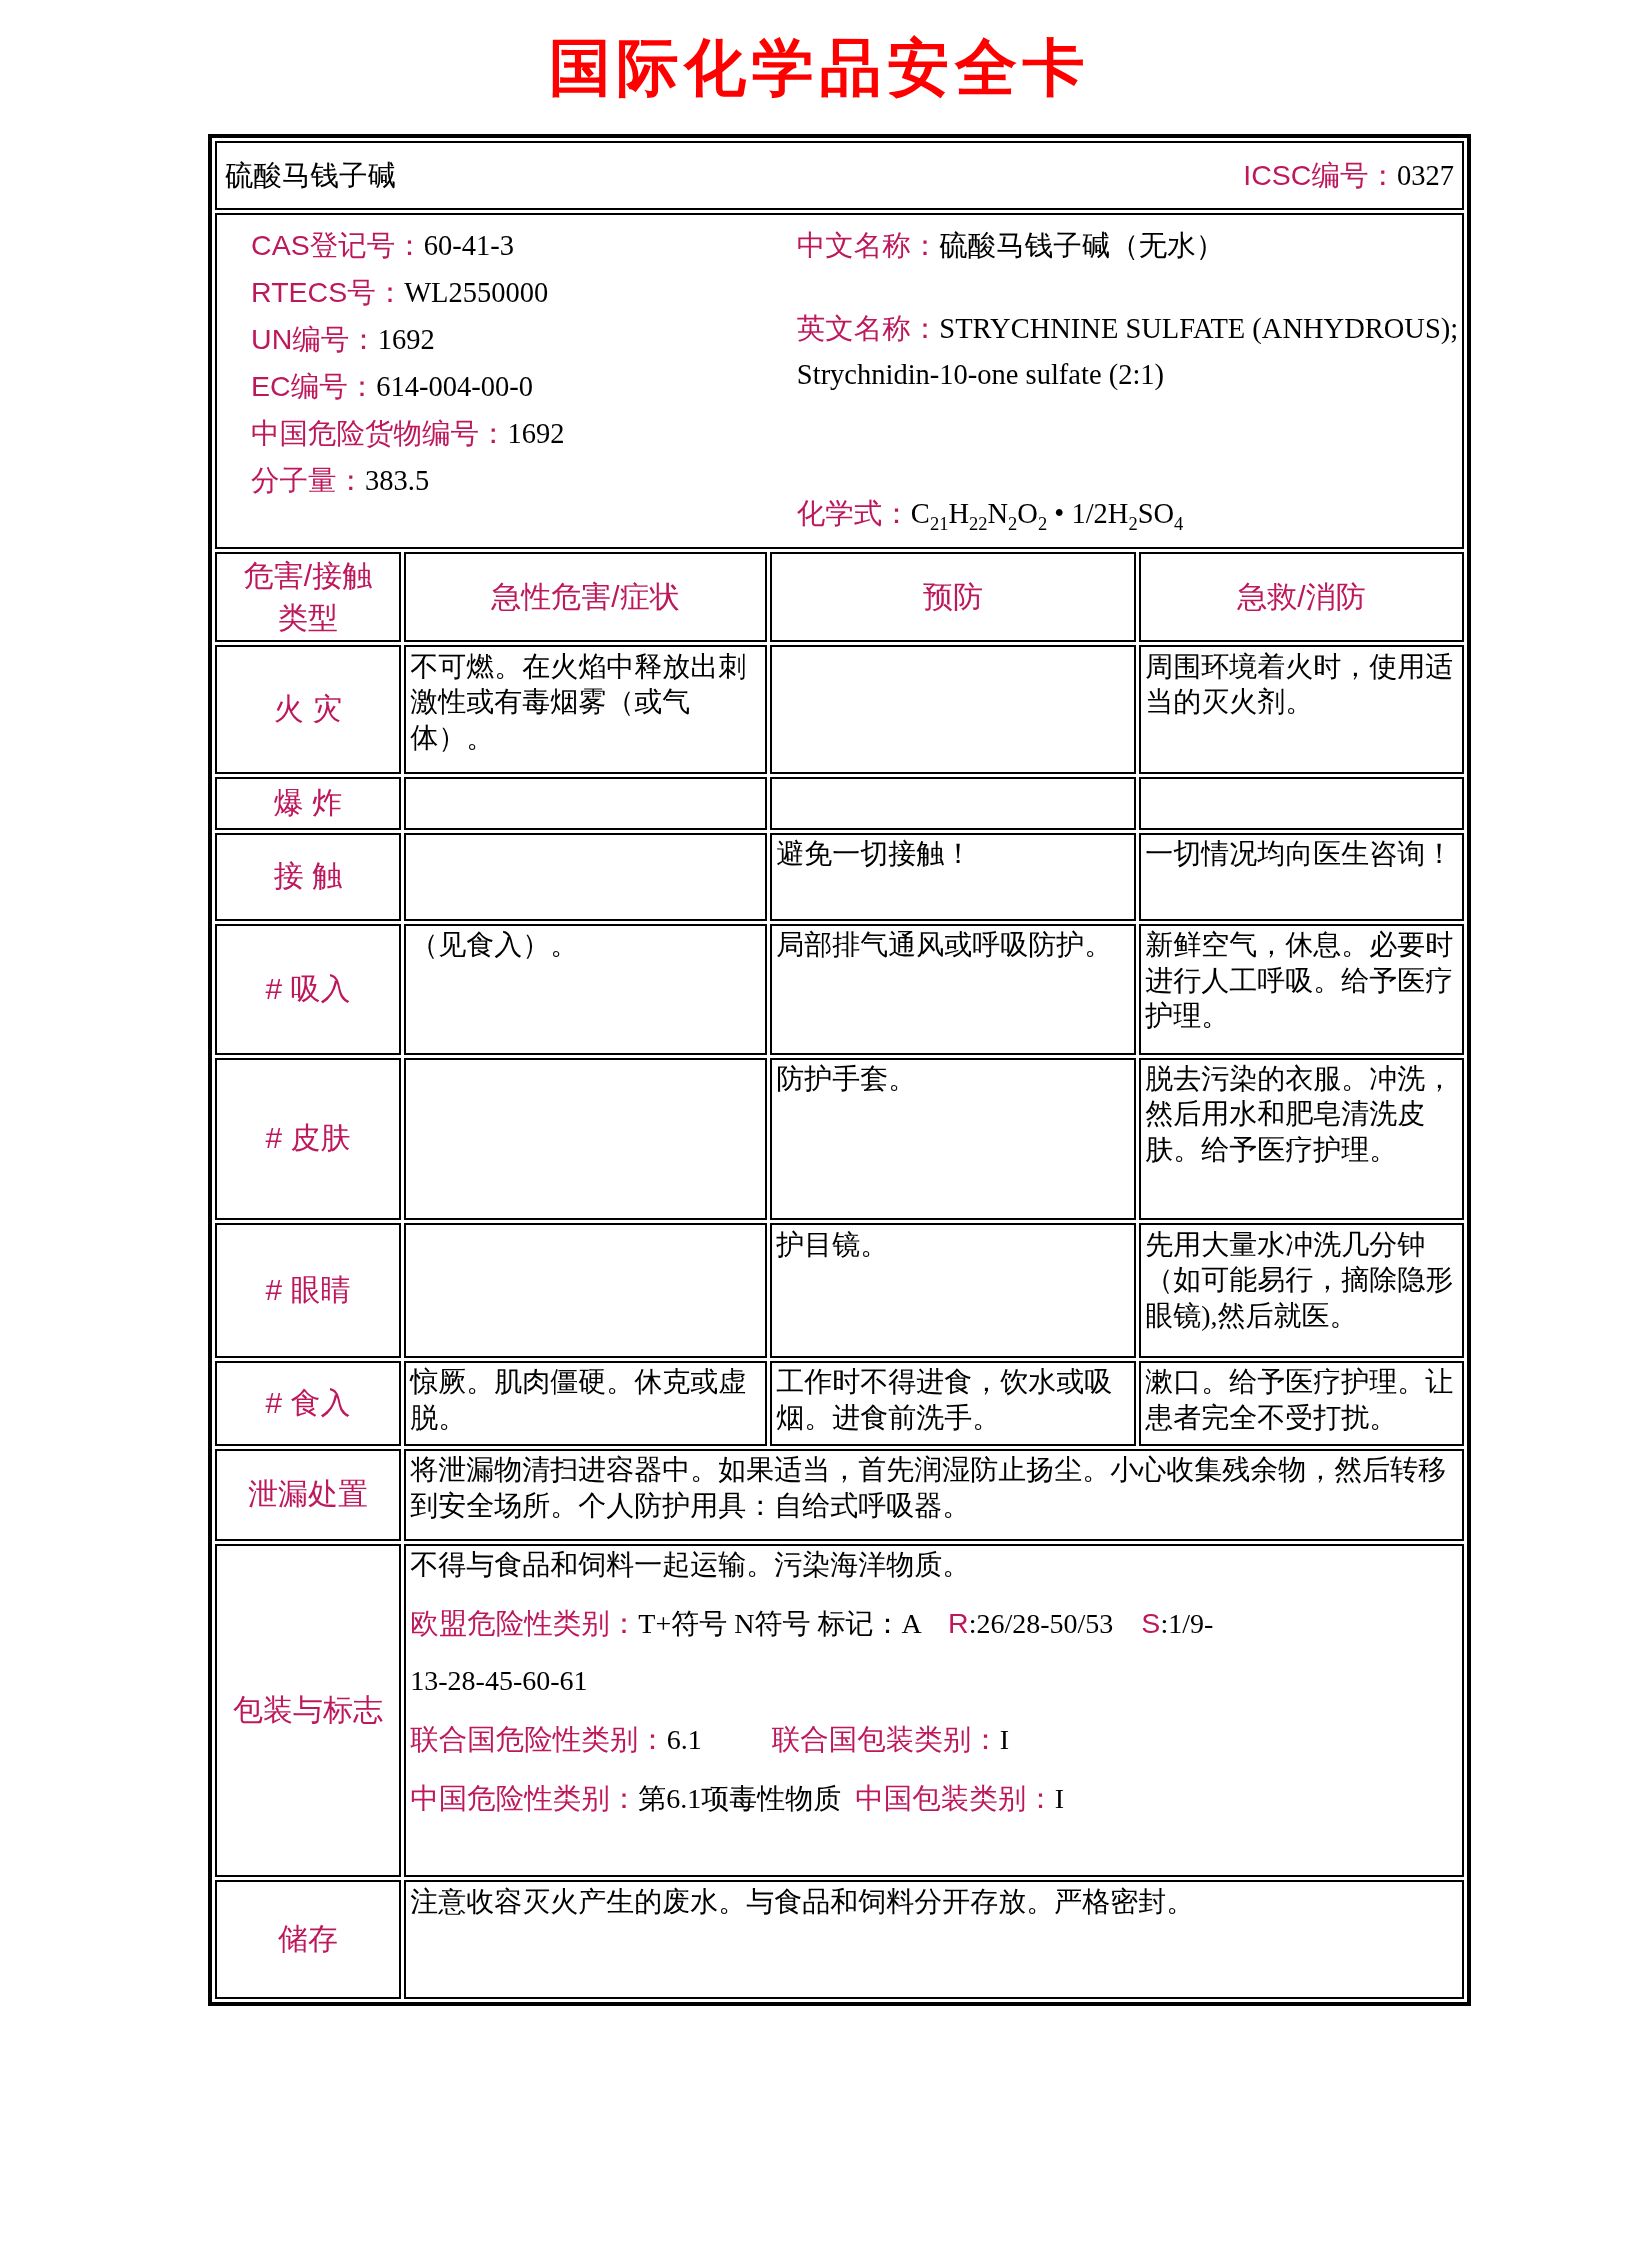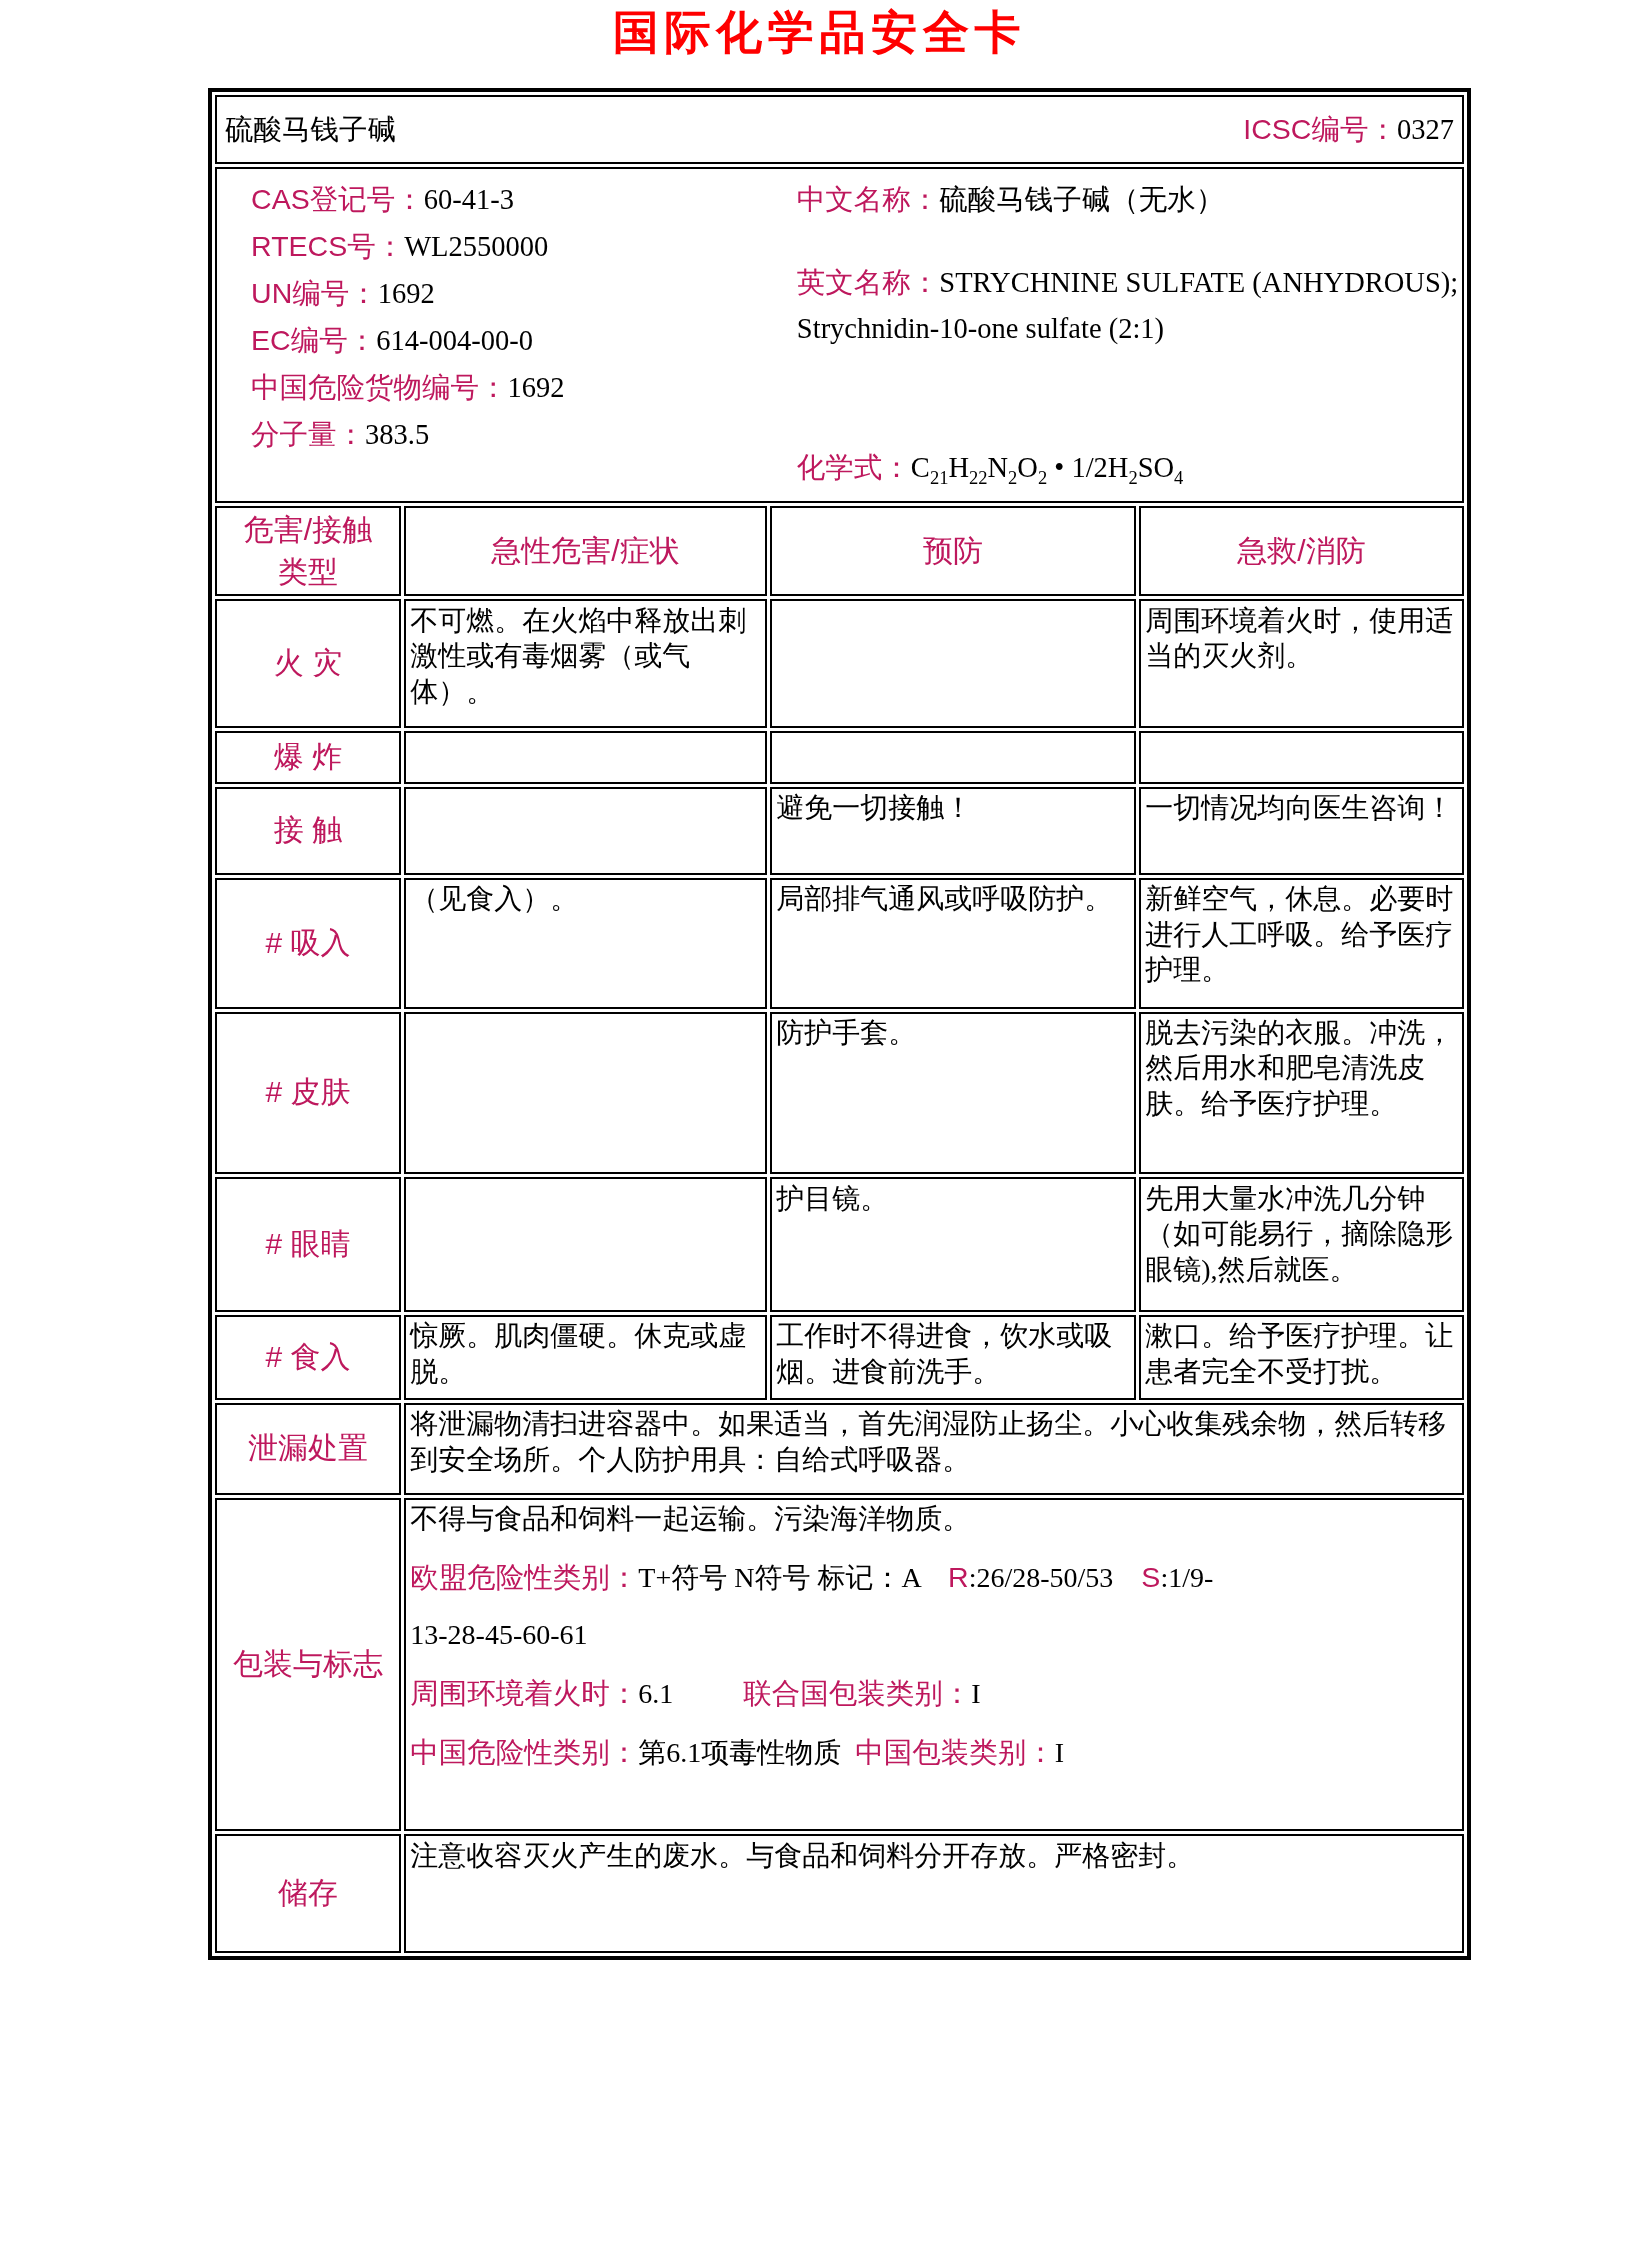--- a/index.html
+++ b/index.html
@@ -1,22 +1,22 @@
 <!DOCTYPE html>
 <html style="font-size:11.4px"><head>
 <meta charset="utf-8">
 <style>
   html,body { margin:0; padding:0; background:#ffffff; }
   .page {
     position:relative; width:1639px; height:2261px; background:#ffffff;
     font-family:"Liberation Serif","DejaVu Serif",serif; color:#000;
   }
   .title {
-    padding-top:2px; text-align:center;
-    font-size:46px; font-weight:bold; letter-spacing:5.7px; color:#ff0000;
+    padding-top:26px; text-align:center;
+    font-size:62px; font-weight:bold; letter-spacing:5.7px; color:#ff0000;
     font-family:"Liberation Serif","DejaVu Serif",serif;
   }
   table.card {
     margin:24px 0 0 208px; width:1263px; table-layout:fixed;
     border-collapse:separate; border-spacing:3.6px;
     border:4.3px solid #000; background:#fff;
   }
   td,th { border:2.1px solid #000; overflow:hidden; }
   
   .lbl, th, .lblcell, .b {
@@ -167,21 +167,21 @@
       <td class="lblcell">泄漏处置</td>
       <td class="content" colspan="3">将泄漏物清扫进容器中。如果适当，首先润湿防止扬尘。小心收集残余物，然后转移到安全场所。个人防护用具：自给式呼吸器。</td>
     </tr>
 
     <tr class="h-pack">
       <td class="lblcell">包装与标志</td>
       <td class="content pack" colspan="3">
         <p class="rich"><span class="k">不得与食品和饲料一起运输。污染海洋物质。</span></p>
         <p class="rich"><span class="b">欧盟危险性类别：</span><span class="k">T+符号 N符号 标记：A    </span><span class="b">R</span><span class="k">:26/28-50/53    </span><span class="b">S</span><span class="k">:1/9-</span></p>
         <p class="rich"><span class="k">13-28-45-60-61</span></p>
-        <p class="rich"><span class="b">周围环境着火时：</span><span class="k">6.1          </span><span class="b">联合国包装类别：</span><span class="k">I</span></p>
+        <p class="rich"><span class="b">联合国危险性类别：</span><span class="k">6.1          </span><span class="b">联合国包装类别：</span><span class="k">I</span></p>
         <p class="rich"><span class="b">中国危险性类别：</span><span class="k">第6.1项毒性物质  </span><span class="b">中国包装类别：</span><span class="k">I</span></p>
       </td>
     </tr>
 
 
     <tr class="h-store">
       <td class="lblcell">储存</td>
       <td class="content" colspan="3">注意收容灭火产生的废水。与食品和饲料分开存放。严格密封。</td>
     </tr>
 

